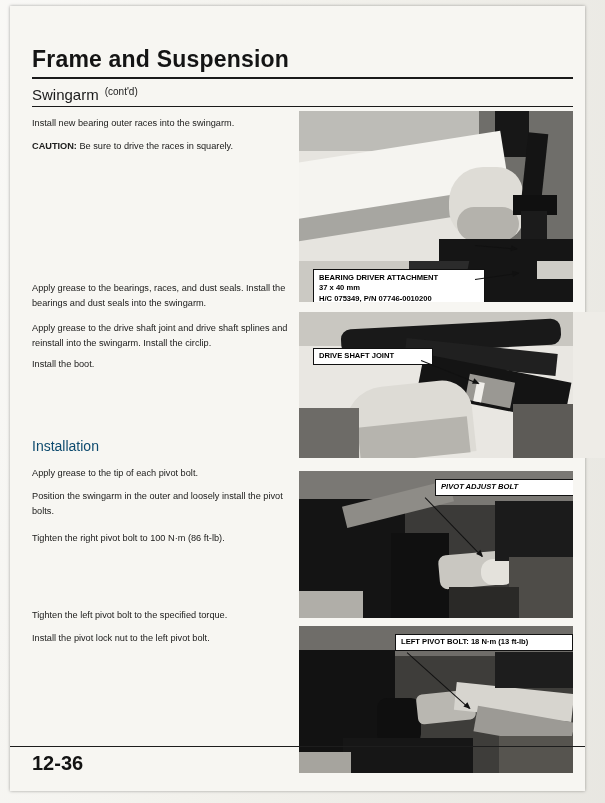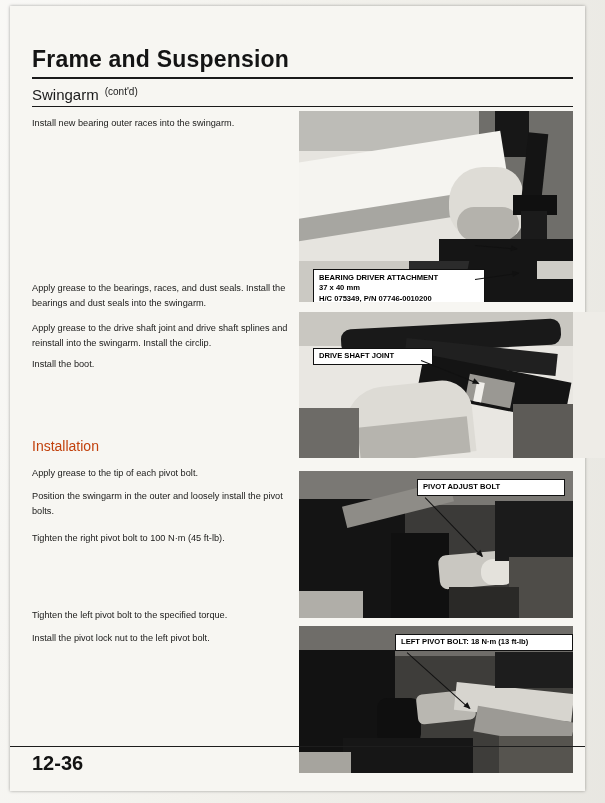--- a/index.html
+++ b/index.html
@@ -68,21 +68,21 @@
     color: #1a1a1a;
   }
   .subtitle-rule {
     margin-top: 3px;
     border-bottom: 1px solid #1a1a1a;
     width: 541px;
   }
 
   .section-head {
     font-size: 14px;
-    color: #c2410c;
+    color: #0c4a6e;
     margin: 0 14px 10px 0;
   }
 
   
   .tb { position: absolute; width: 258px; font-size: 9.2px; line-height: 1.6; color: #20201f; }
 
   
   .fig {
     position: absolute;
     background: #ffffff;
@@ -168,34 +168,37 @@
       <div class="title-rule"></div>
 
       <div class="subtitle-row">
         <span class="subtitle">Swingarm</span>
         <span class="subtitle-note">(cont'd)</span>
       </div>
       <div class="subtitle-rule"></div>
 
       <div class="tb" style="top:70px;left:0;">Install new bearing outer races into the swingarm.</div>
 
+      <div class="tb" style="top:93px;left:0;font-weight:bold;">
+        <span>CAUTION:</span><span style="font-weight:normal"> Be sure to drive the races in squarely.</span>
+      </div>
 
       <div class="tb" style="top:275px;left:0;">Apply grease to the drive shaft joint and drive shaft splines and reinstall into the swingarm. Install the circlip.</div>
 
       <div class="tb" style="top:235px;left:0;">Apply grease to the bearings, races, and dust seals. Install the bearings and dust seals into the swingarm.</div>
 
       <div class="tb" style="top:311px;left:0;">Install the boot.</div>
 
       <div class="section-head" style="position:absolute;top:392px;left:0;">Installation</div>
 
       <div class="tb" style="top:420px;left:0;">Apply grease to the tip of each pivot bolt.</div>
 
       <div class="tb" style="top:443px;left:0;">Position the swingarm in the outer and loosely install the pivot bolts.</div>
 
-      <div class="tb" style="top:485px;left:0;">Tighten the right pivot bolt to 100 N·m (45 ft-lb).</div>
+      <div class="tb" style="top:485px;left:0;">Tighten the right pivot bolt to 100 N·m (86 ft-lb).</div>
 
       <div class="tb" style="top:562px;left:0;">Tighten the left pivot bolt to the specified torque.</div>
 
       <div class="tb" style="top:585px;left:0;">Install the pivot lock nut to the left pivot bolt.</div>
 
       <div class="fig" style="left:267px;top:65px;width:274px;height:191px;">
         <div class="photo" style="background:#efeeea;">
 
           <div class="lt" style="left:0;top:0;width:274px;height:191px;background:#e6e4df;"></div>
           <div class="md" style="left:0;top:0;width:274px;height:40px;background:#bdbcb7;"></div>
@@ -254,21 +257,21 @@
           <div class="blob" style="left:0;top:28px;width:106px;height:119px;background:#141414;"></div>
           <div class="blob" style="left:92px;top:62px;width:58px;height:85px;background:#101010;"></div>
           <div class="md" style="left:140px;top:82px;width:66px;height:34px;background:#c9c7c1;transform:rotate(-5deg);border-radius:8px;"></div>
           <div class="lt" style="left:182px;top:88px;width:34px;height:26px;background:#e4e2dc;border-radius:12px;"></div>
           <div class="blob" style="left:196px;top:30px;width:78px;height:60px;background:#1b1b1b;"></div>
           <div class="dk" style="left:210px;top:86px;width:64px;height:61px;background:#4e4c48;"></div>
           <div class="md" style="left:44px;top:22px;width:110px;height:22px;background:#8e8c87;transform:rotate(-14deg);"></div>
           <div class="lt" style="left:0;top:120px;width:64px;height:27px;background:#b0aea8;"></div>
           <div class="dk" style="left:150px;top:116px;width:70px;height:31px;background:#2a2927;"></div>
         </div>
-        <div class="callout single" style="left:118px;top:8px;width:136px;">PIVOT ADJUST BOLT</div>
+        <div class="callout single" style="left:136px;top:8px;width:136px;font-style:italic;">PIVOT ADJUST BOLT</div>
         <div class="leader" style="left:126px;top:26px;width:82px;transform:rotate(46deg);"></div>
       </div>
 
       <div class="fig" style="left:267px;top:580px;width:274px;height:147px;">
         <div class="photo" style="background:#333230;">
           <div class="dk" style="left:0;top:0;width:274px;height:147px;background:#3e3d3a;"></div>
           <div class="md" style="left:0;top:0;width:274px;height:30px;background:#6f6d69;"></div>
           <div class="blob" style="left:0;top:24px;width:96px;height:123px;background:#121212;"></div>
           <div class="blob" style="left:78px;top:72px;width:44px;height:46px;background:#0f0f0f;border-radius:10px;"></div>
           <div class="md" style="left:118px;top:66px;width:58px;height:30px;background:#b9b7b1;transform:rotate(-6deg);border-radius:6px;"></div>

